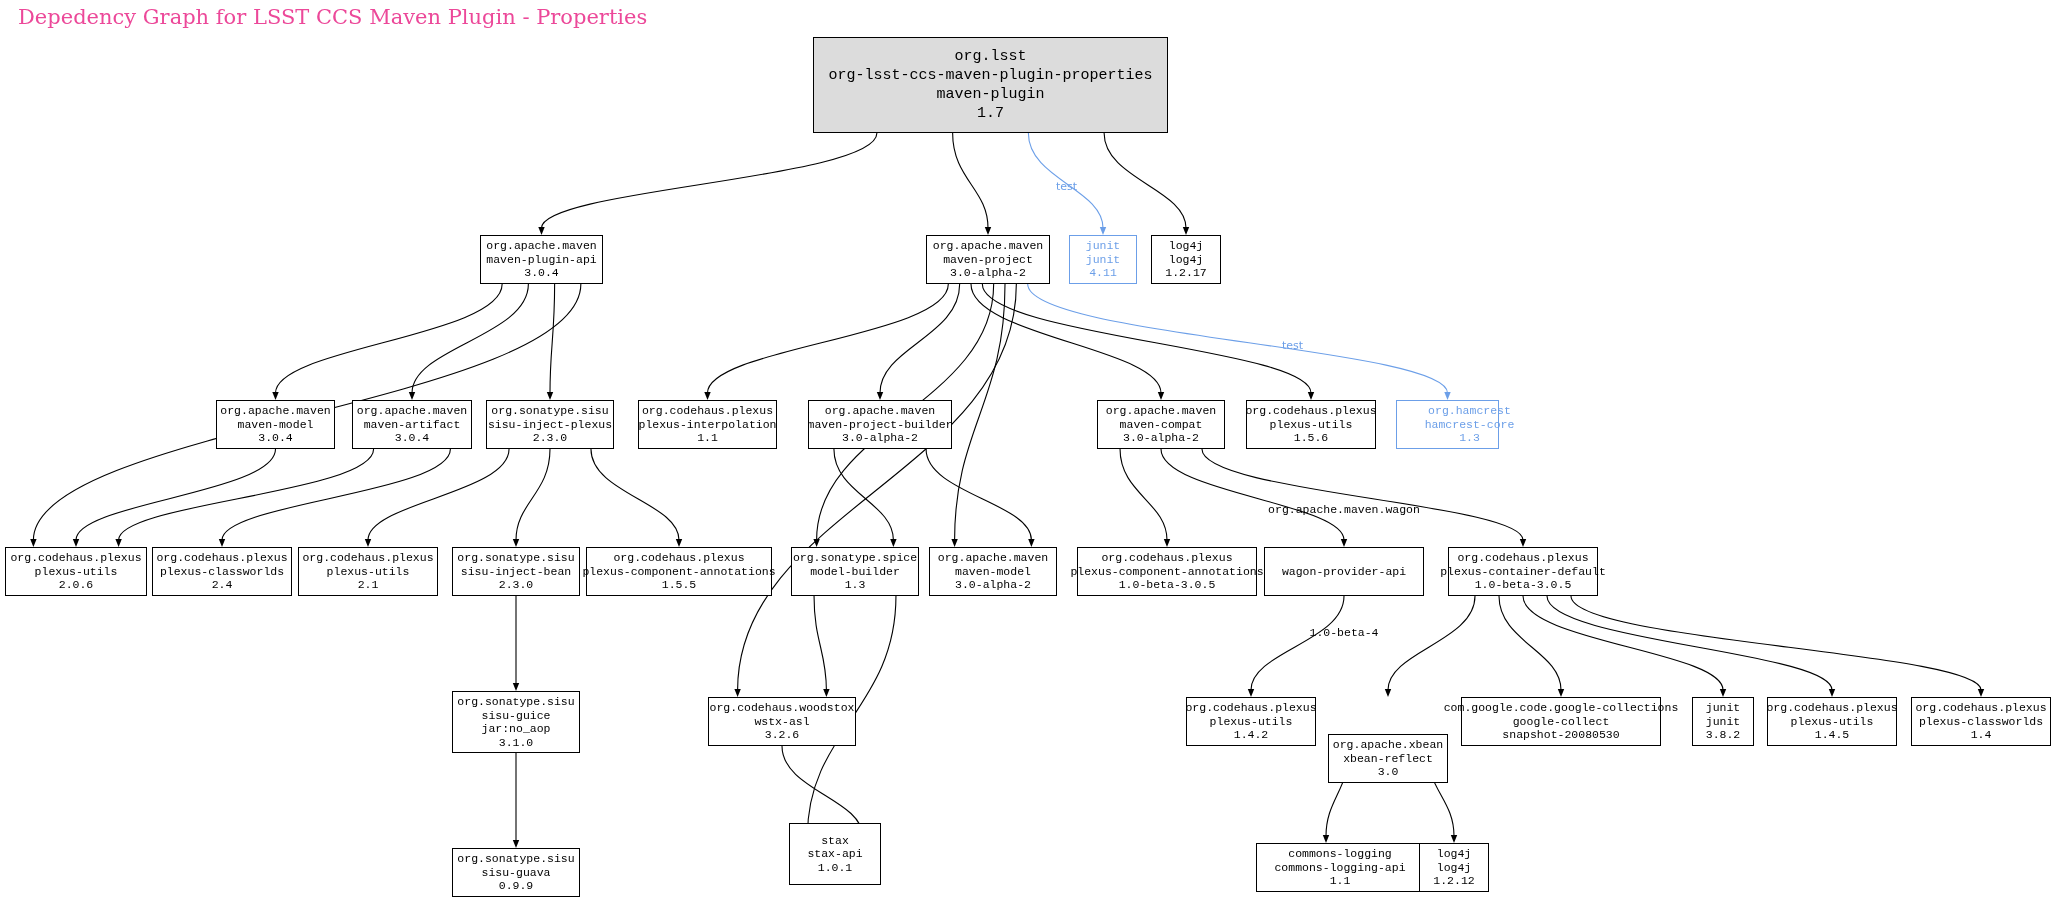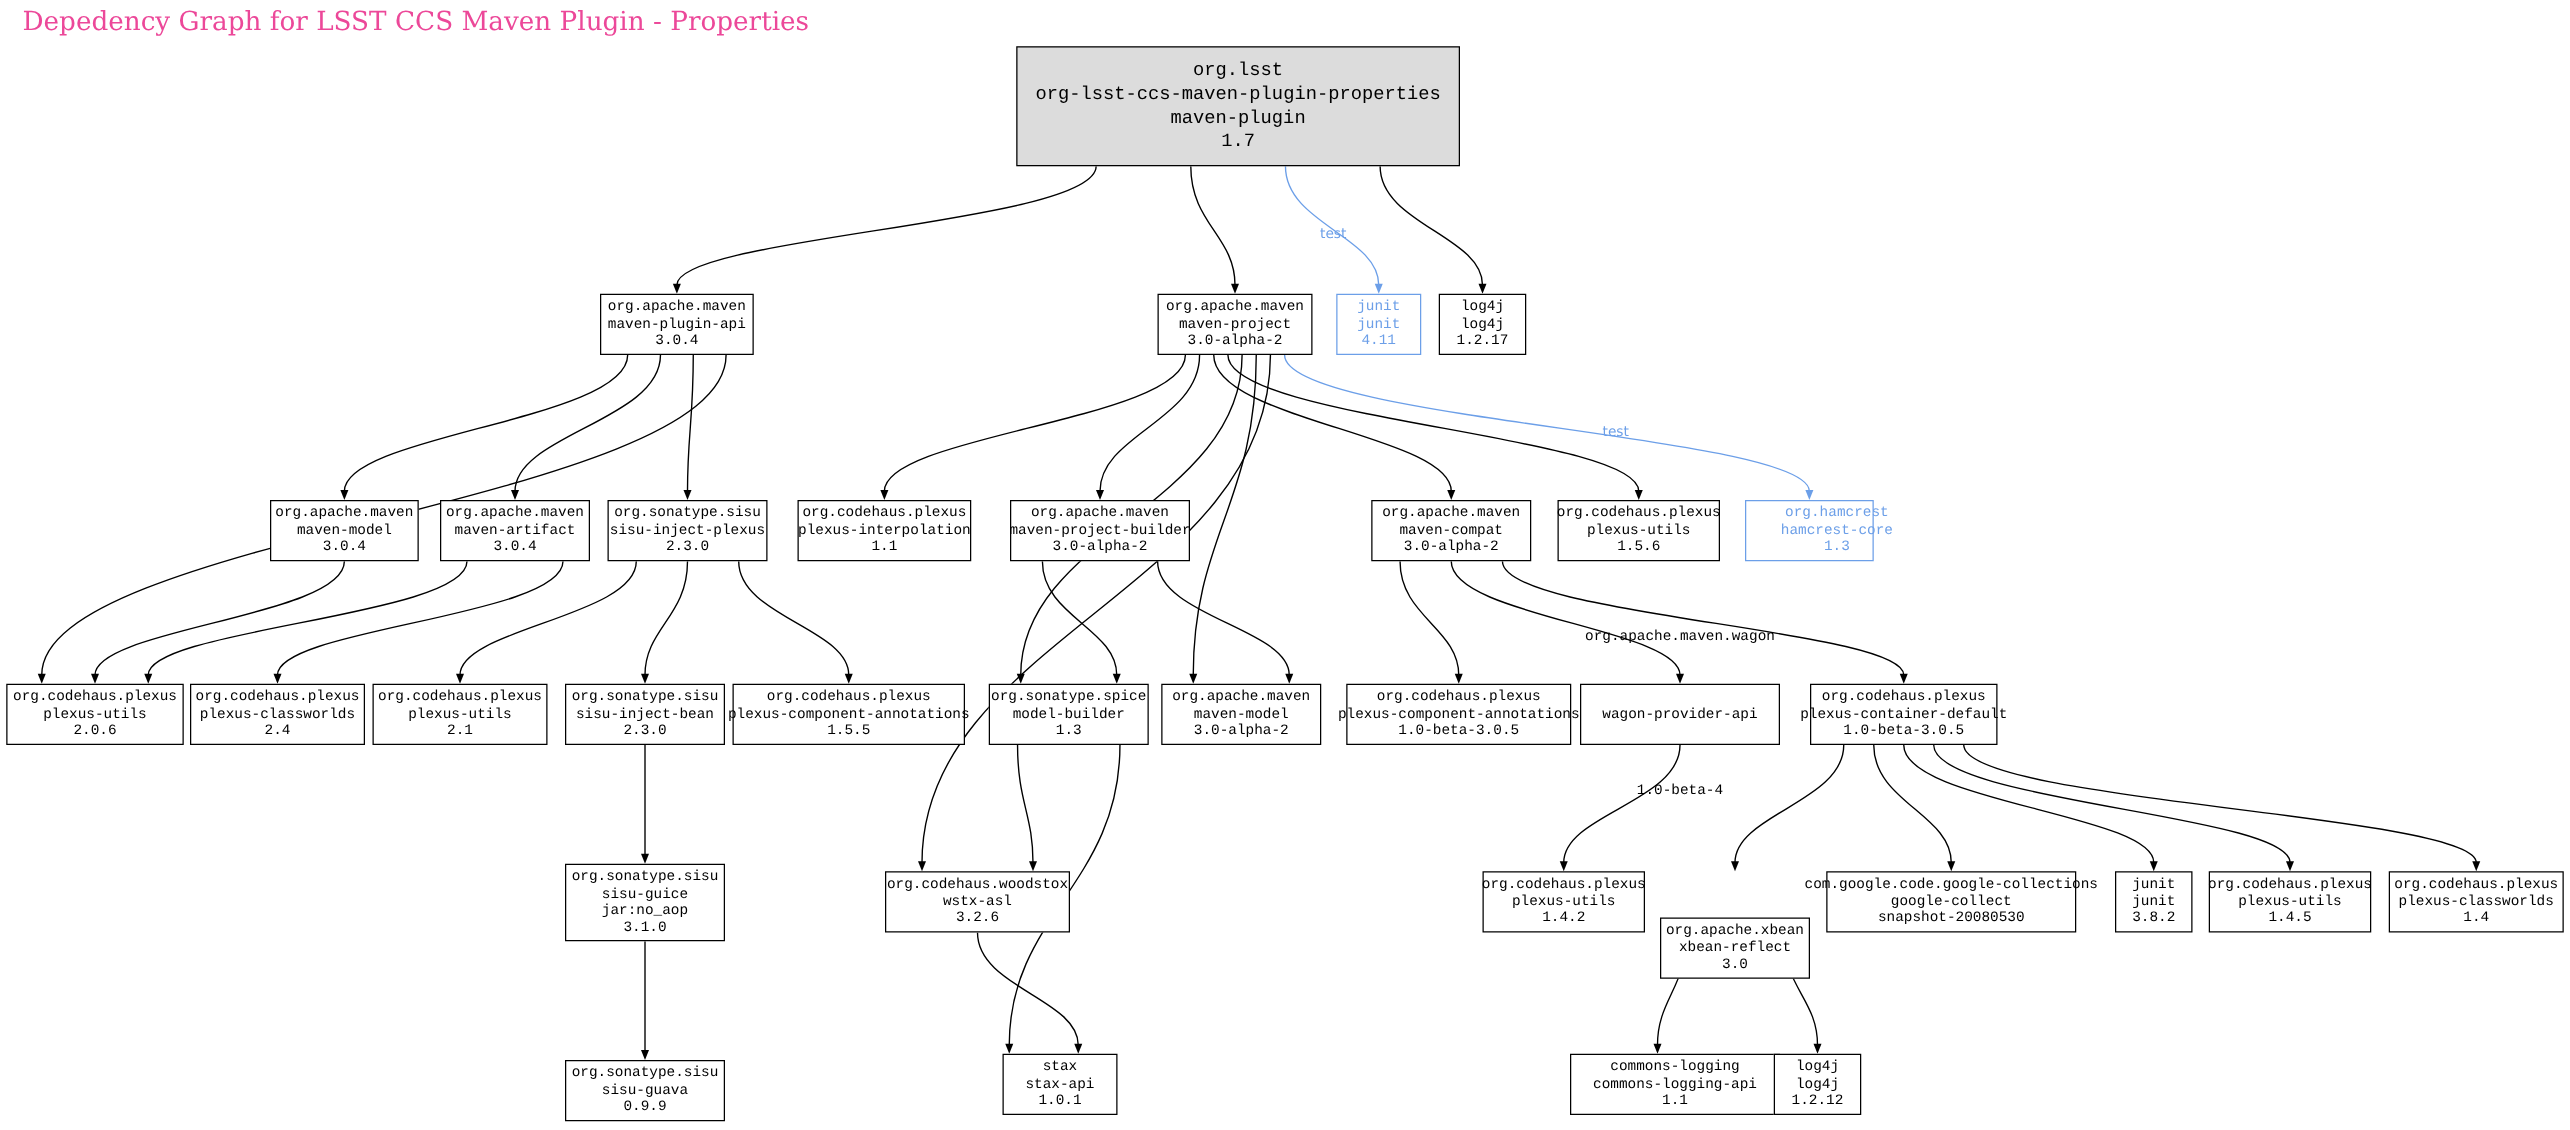--- a/index.html
+++ b/index.html
@@ -319,21 +319,21 @@
       <div class="node" style="left: 1767px; top: 697px; width: 130px; height: 49px;">
         <span class="ln">org.codehaus.plexus</span>
         <span class="ln">plexus-utils</span>
         <span class="ln">1.4.5</span>
       </div>
       <div class="node" style="left: 1911px; top: 697px; width: 140px; height: 49px;">
         <span class="ln">org.codehaus.plexus</span>
         <span class="ln">plexus-classworlds</span>
         <span class="ln">1.4</span>
       </div>
-      <div class="node" style="left: 789px; top: 843px; width: 92px; height: 49px; margin-left: 13px;">
+      <div class="node" style="left: 789px; top: 823px; width: 92px; height: 62px;">
         <span class="ln">stax</span>
         <span class="ln">stax-api</span>
         <span class="ln">1.0.1</span>
       </div>
       <div class="node" style="left: 452px; top: 848px; width: 128px; height: 49px;">
         <span class="ln">org.sonatype.sisu</span>
         <span class="ln">sisu-guava</span>
         <span class="ln">0.9.9</span>
       </div>
       <div class="node" style="left: 1256px; top: 843px; width: 168px; height: 49px;">

